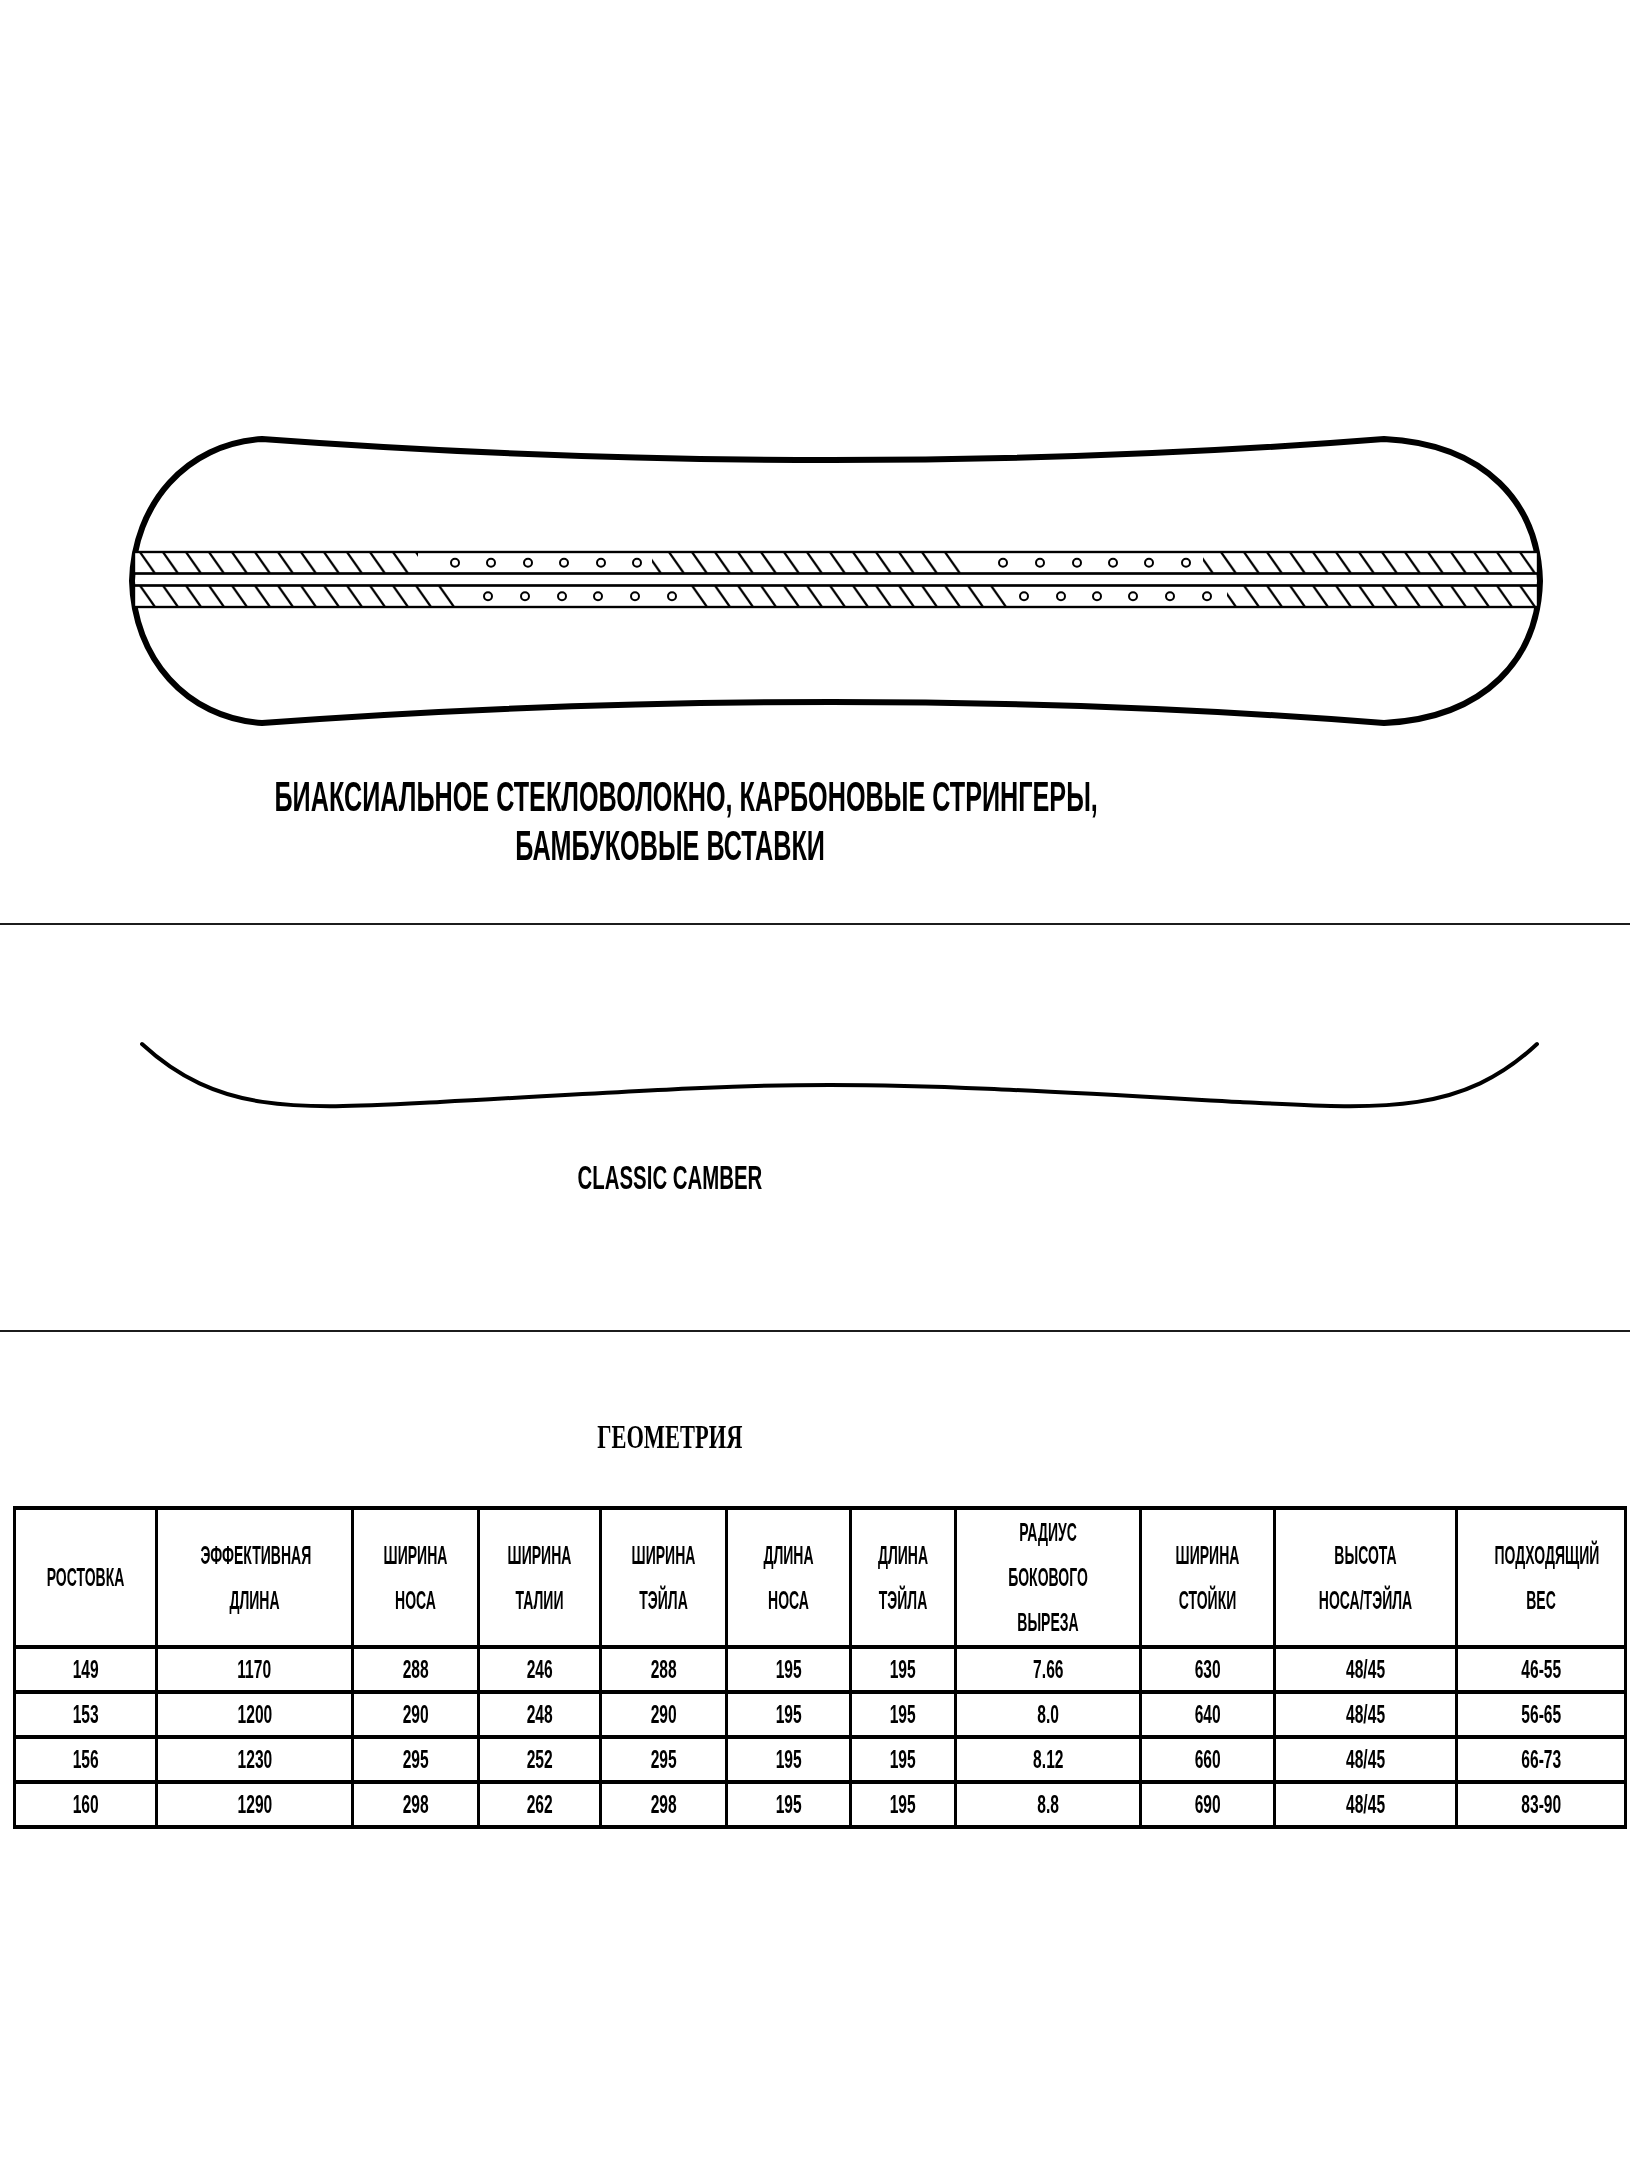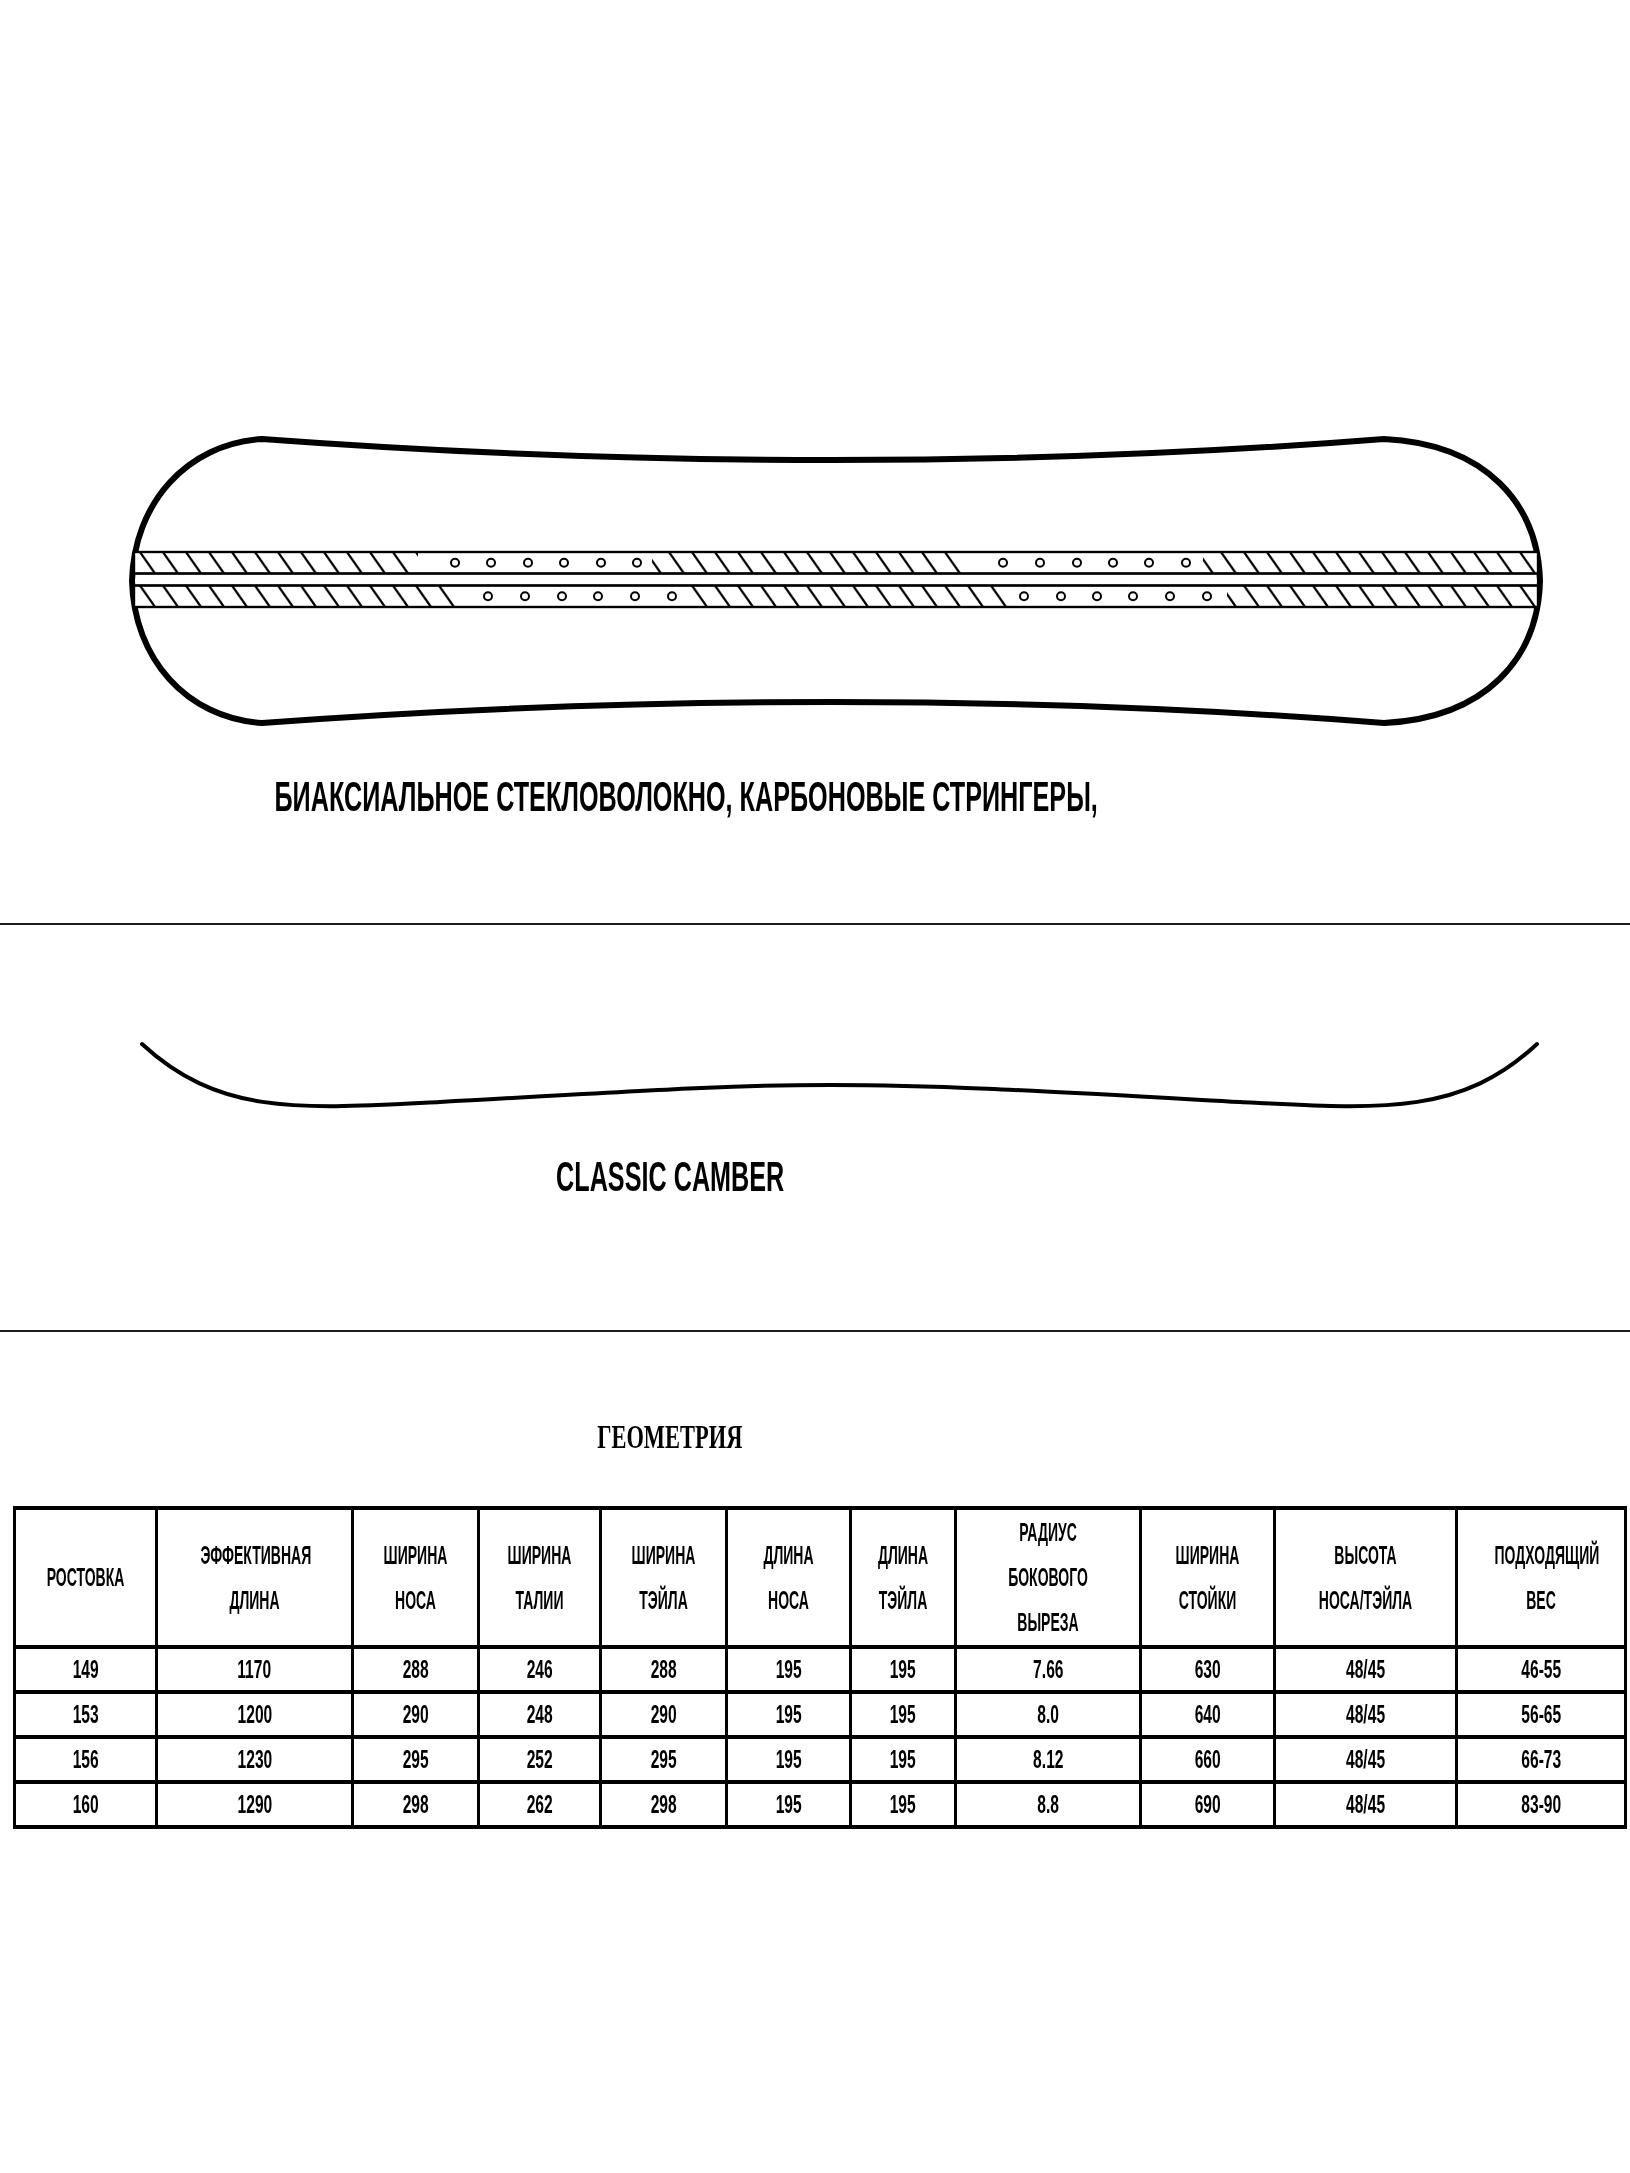--- a/index.html
+++ b/index.html
@@ -2,21 +2,21 @@
 <html><head>
 <meta charset="utf-8">
 <style>
   html,body{margin:0;padding:0;background:#ffffff;}
   body{width:1630px;height:2173px;position:relative;font-family:"Liberation Sans",sans-serif;color:#000;}
   .page{position:absolute;inset:0;background:#fff;}
   .abs{position:absolute;}
   .center-abs{position:absolute;left:0;width:1340px;text-align:center;}
   .cond{display:inline-block;transform:scaleX(0.60);transform-origin:50% 50%;font-weight:700;white-space:nowrap;}
   .caption{top:772px;font-size:42px;line-height:49px;font-weight:700;}
-  .camber-label{top:1154px;font-size:42px;line-height:46px;font-weight:700;}
+  .camber-label{top:1154px;font-size:34px;line-height:46px;font-weight:700;}
   .geo-title{top:1418px;font-size:33px;line-height:38px;font-weight:700;font-family:Liberation Serif, serif;}
   .geo-title .cond{transform:scaleX(0.68);}
   .divider{position:absolute;left:0;width:1630px;height:2px;background:#1c1c1c;}
   .d1{top:923px;}
   .d2{top:1330px;}
   table.geometry{position:absolute;left:13px;top:1506px;width:1611px;border-collapse:collapse;table-layout:fixed;}
   table.geometry th,table.geometry td{
     border-left:3px solid #000;border-right:3px solid #000;
     border-top:4px solid #000;border-bottom:4px solid #000;
     padding:0;text-align:center;vertical-align:middle;background:#fff;
@@ -88,20 +88,21 @@
         <circle cx="971" cy="176.3" r="4"></circle>
         <circle cx="1007" cy="176.3" r="4"></circle>
       <circle cx="1043" cy="176.3" r="4"></circle>
         <circle cx="1080" cy="176.3" r="4"></circle>
         <circle cx="1117" cy="176.3" r="4"></circle>
     </g>
   </svg>
 
   <div class="center-abs caption">
     <div><span class="cond">БИАКСИАЛЬНОЕ СТЕКЛОВОЛОКНО, КАРБОНОВЫЕ СТРИНГЕРЫ,</span></div>
+    <div><span class="cond">БАМБУКОВЫЕ ВСТАВКИ</span></div>
   </div>
 
   <div class="divider d1"></div>
 
   <svg class="abs" style="left:0;top:1020px;" width="1630" height="130" viewBox="0 0 1630 130">
     <path d="M 142,24
              C 220,96 300,89 440,82
              C 640,71 720,65 830,65
              C 940,65 1040,71 1240,82
              C 1380,89 1460,96 1537,24" fill="none" stroke="#000" stroke-width="4" stroke-linecap="round"></path>

